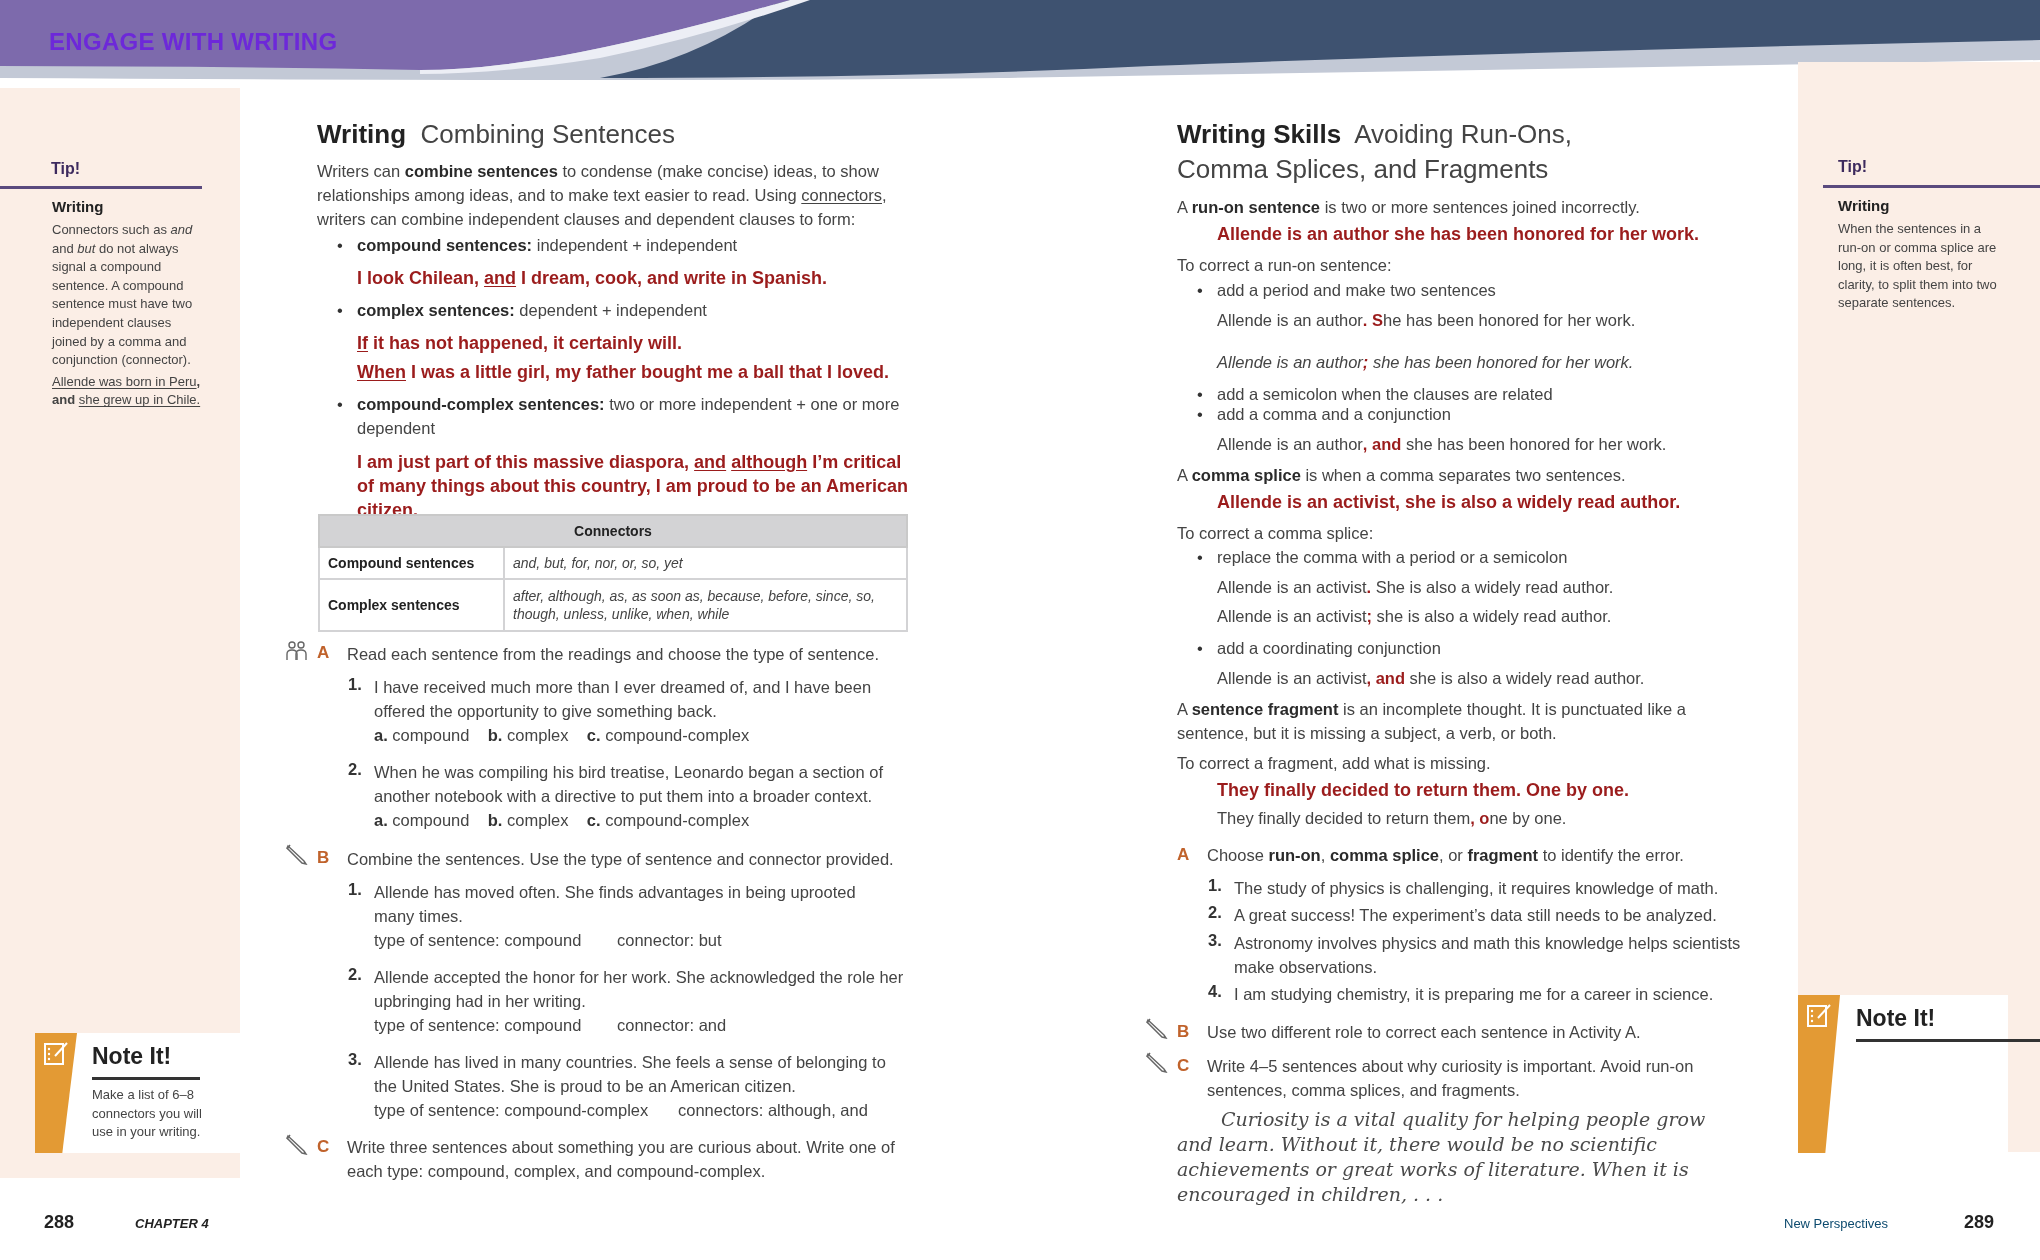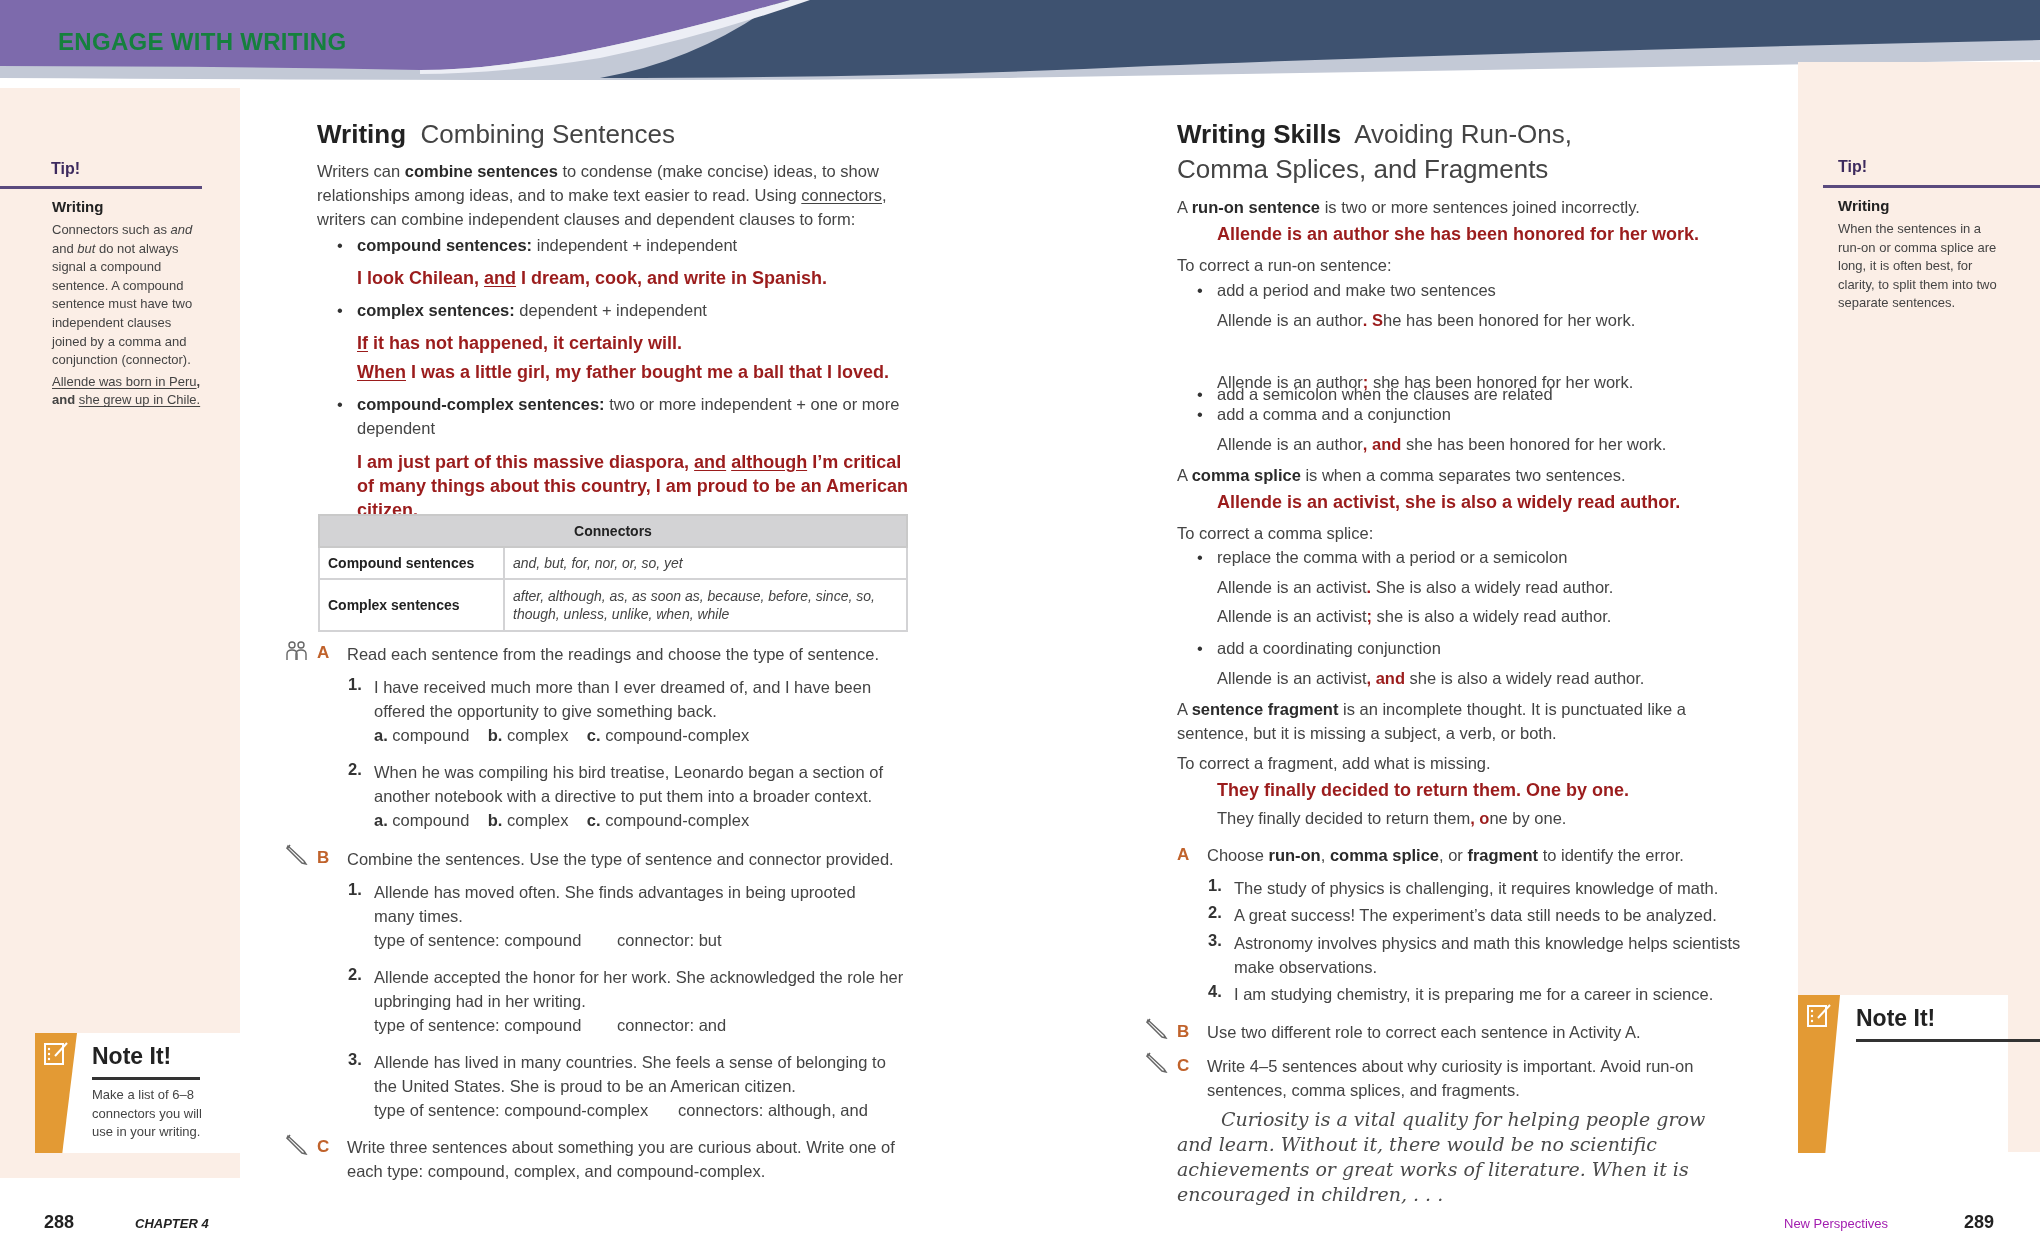--- a/index.html
+++ b/index.html
@@ -1,20 +1,20 @@
 <!DOCTYPE html>
 <html><head>
 <meta charset="utf-8">
 <style>
   * { box-sizing: border-box; margin: 0; padding: 0; }
   html, body { width: 2040px; height: 1260px; overflow: hidden; background: #ffffff; }
   body { position: relative; font-family: "Liberation Sans", "DejaVu Sans", sans-serif; color: #3f3f3f; }
 
   .band { position: absolute; left: 0; top: 0; width: 2040px; height: 82px; }
-  .band-title { position: absolute; left: 58px; top: 28px; color: #15803d; font-weight: bold; font-size: 24px; letter-spacing: 0.3px; }
+  .band-title { position: absolute; left: 49px; top: 28px; color: #6d28d9; font-weight: bold; font-size: 24px; letter-spacing: 0.3px; }
 
   .sidebar { position: absolute; background: #fbeee6; }
   .sidebar-left { left: 0; top: 88px; width: 240px; height: 1090px; }
   .sidebar-right { left: 1798px; top: 62px; width: 242px; height: 1090px; }
 
   .tip-head { position: absolute; font-weight: bold; color: #3d2a5e; font-size: 16px; }
   .tip-rule { position: absolute; height: 3px; background: #5a4a7e; }
   .tip-title { position: absolute; font-weight: bold; color: #222; font-size: 15px; }
   .tip-body { position: absolute; font-size: 13px; line-height: 18.6px; color: #444; }
   .tip-body i { font-style: italic; }
@@ -177,21 +177,21 @@
 
 <div class="h2" style="left:1177px;top:117px;width:520px;"><b>Writing Skills</b>&nbsp; <span>Avoiding Run-Ons,</span><br><span>Comma Splices, and Fragments</span></div>
 
 <div class="p" style="left:1177px;top:195px;"><span>A </span><b>run-on sentence</b><span> is two or more sentences joined incorrectly.</span></div>
 <div class="ex" style="left:1217px;top:222px;">Allende is an author she has been honored for her work.</div>
 <div class="p" style="left:1177px;top:253px;">To correct a run-on sentence:</div>
 
 <div class="p bullet" style="left:1217px;top:278px;">add a period and make two sentences</div>
 <div class="p" style="left:1217px;top:308px;"><span>Allende is an author</span><span class="redmark">. S</span><span>he has been honored for her work.</span></div>
 <div class="p bullet" style="left:1217px;top:340px;margin-top:42px;">add a semicolon when the clauses are related</div>
-<div class="p" style="left:1217px;top:370px;"><span>Allende is an author</span><span class="redmark">;</span><span> she has been honored for her work.</span></div>
+<div class="p" style="left:1217px;top:350px;font-style:italic;"><span>Allende is an author</span><span class="redmark">;</span><span> she has been honored for her work.</span></div>
 <div class="p bullet" style="left:1217px;top:402px;">add a comma and a conjunction</div>
 <div class="p" style="left:1217px;top:432px;"><span>Allende is an author</span><span class="redmark">, and</span><span> she has been honored for her work.</span></div>
 
 <div class="p" style="left:1177px;top:463px;"><span>A </span><b>comma splice</b><span> is when a comma separates two sentences.</span></div>
 <div class="ex" style="left:1217px;top:490px;">Allende is an activist, she is also a widely read author.</div>
 <div class="p" style="left:1177px;top:521px;">To correct a comma splice:</div>
 <div class="p bullet" style="left:1217px;top:545px;">replace the comma with a period or a semicolon</div>
 <div class="p" style="left:1217px;top:575px;"><span>Allende is an activist</span><span class="redmark">.</span><span> She is also a widely read author.</span></div>
 <div class="p" style="left:1217px;top:604px;"><span>Allende is an activist</span><span class="redmark">;</span><span> she is also a widely read author.</span></div>
 <div class="p bullet" style="left:1217px;top:636px;">add a coordinating conjunction</div>
@@ -241,14 +241,14 @@
       <rect x="2" y="3" width="18" height="20" fill="none" stroke="#fff" stroke-width="2"></rect>
       <circle cx="6" cy="8" r="1.2" fill="#fff"></circle>
       <circle cx="6" cy="13" r="1.2" fill="#fff"></circle>
       <circle cx="6" cy="18" r="1.2" fill="#fff"></circle>
       <line x1="12" y1="15" x2="24" y2="2" stroke="#fff" stroke-width="2"></line>
     </svg>
   <div class="note-title" style="left:58px;top:10px;">Note It!</div>
   <div class="note-rule" style="left:58px;top:44px;width:184px;"></div>
 </div>
 
-<div class="folio" style="left:1784px;top:1216px;font-size:13px;font-weight:normal;color:#a21caf;text-align:center;">New Perspectives</div>
+<div class="folio" style="left:1784px;top:1216px;font-size:13px;font-weight:normal;color:#0c4a6e;text-align:center;">New Perspectives</div>
 <div class="folio" style="left:1964px;top:1212px;font-size:18px;">289</div>
 
 </body></html>

